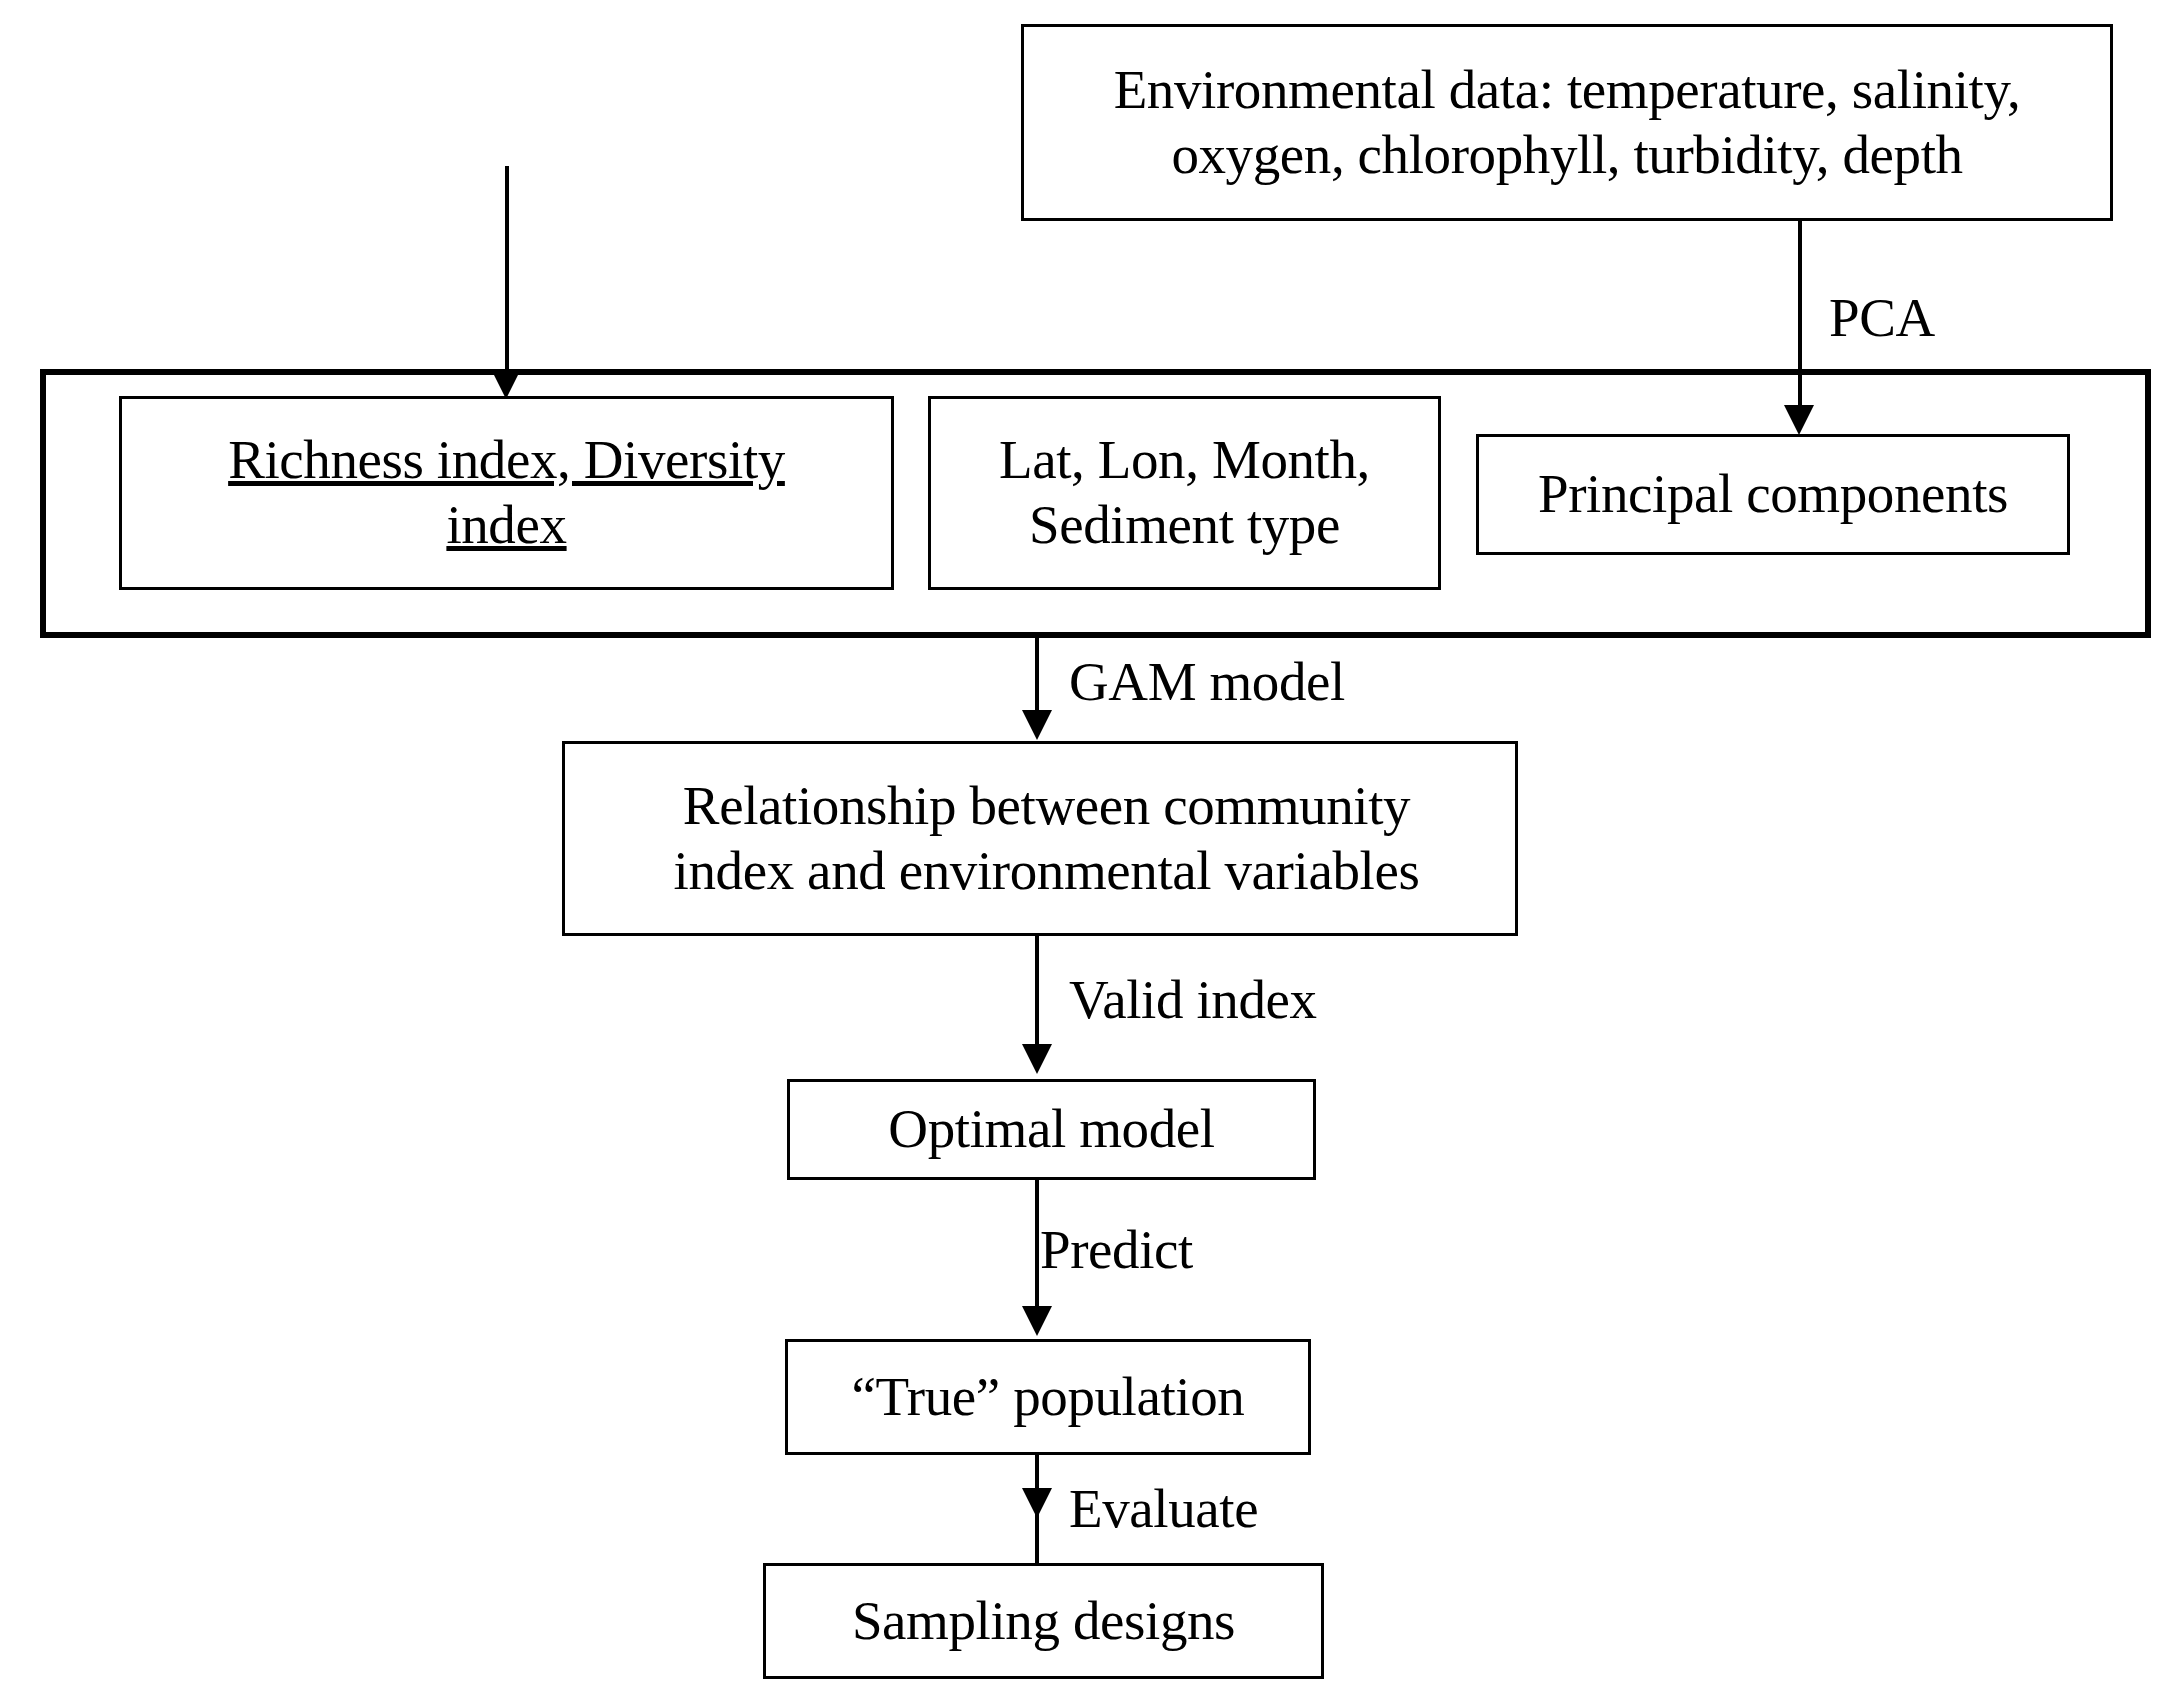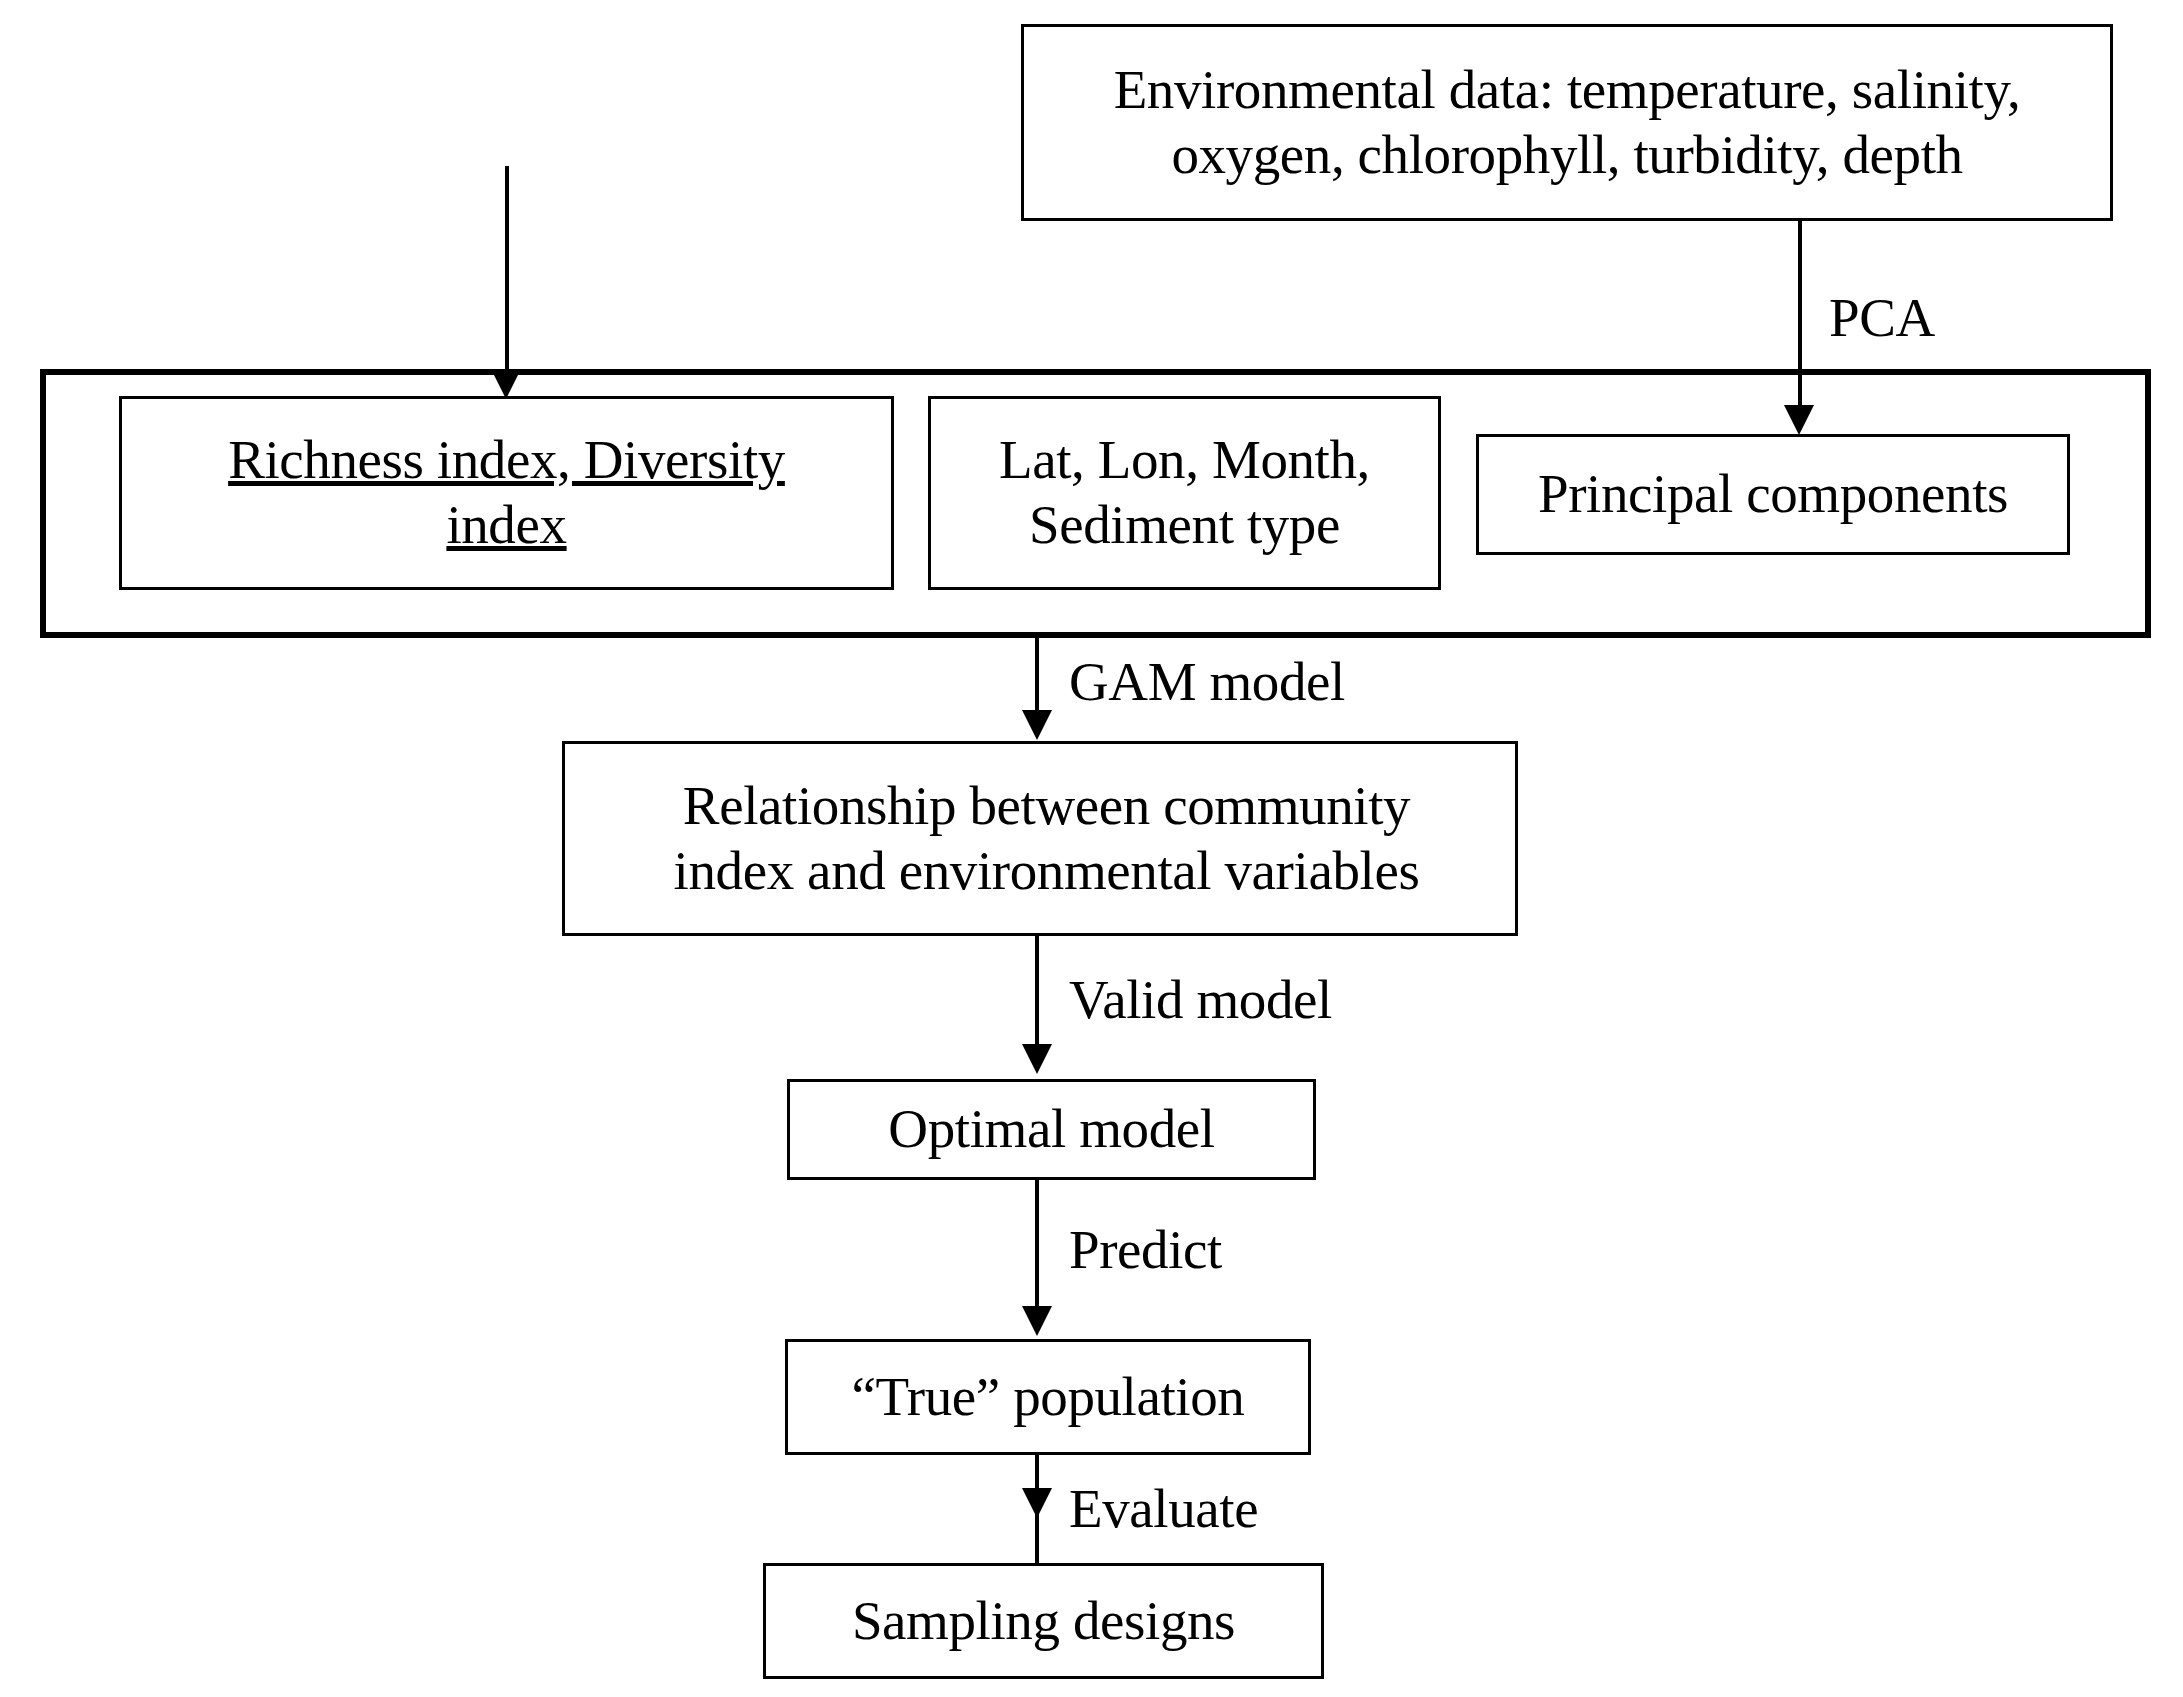--- a/index.html
+++ b/index.html
@@ -97,29 +97,29 @@
   <div class="arrowhead" style="left:1022px; top:710px;"></div>
   <div class="edge-label" style="left:1069px; top:654px; font-size:55px;">GAM model</div>
 
   <div class="node" style="left:562px; top:741px; width:956px; height:195px; font-size:55px;padding-left:13px;">
     <span class="txt">Relationship between community
 index and environmental variables</span>
   </div>
 
   <div class="edge-line" style="left:1035px; top:936px; height:112px;"></div>
   <div class="arrowhead" style="left:1022px; top:1044px;"></div>
-  <div class="edge-label" style="left:1069px; top:972px; font-size:55px;">Valid model</div>
+  <div class="edge-label" style="left:1069px; top:972px; font-size:55px;">Valid index</div>
 
   <div class="node" style="left:787px; top:1079px; width:529px; height:101px; font-size:55px;">
     <span class="txt">Optimal model</span>
   </div>
 
   <div class="edge-line" style="left:1035px; top:1180px; height:130px;"></div>
   <div class="arrowhead" style="left:1022px; top:1306px;"></div>
-  <div class="edge-label" style="left:1069px; top:1222px; font-size:55px;">Predict</div>
+  <div class="edge-label" style="left:1040px; top:1222px; font-size:55px;">Predict</div>
 
   <div class="node" style="left:785px; top:1339px; width:526px; height:116px; font-size:55px;">
     <span class="txt">“True” population</span>
   </div>
 
   <div class="edge-line" style="left:1035px; top:1455px; height:108px;"></div>
   <div class="arrowhead" style="left:1022px; top:1488px;"></div>
   <div class="edge-label" style="left:1069px; top:1481px; font-size:55px;">Evaluate</div>
 
   <div class="node" style="left:763px; top:1563px; width:561px; height:116px; font-size:55px;">

